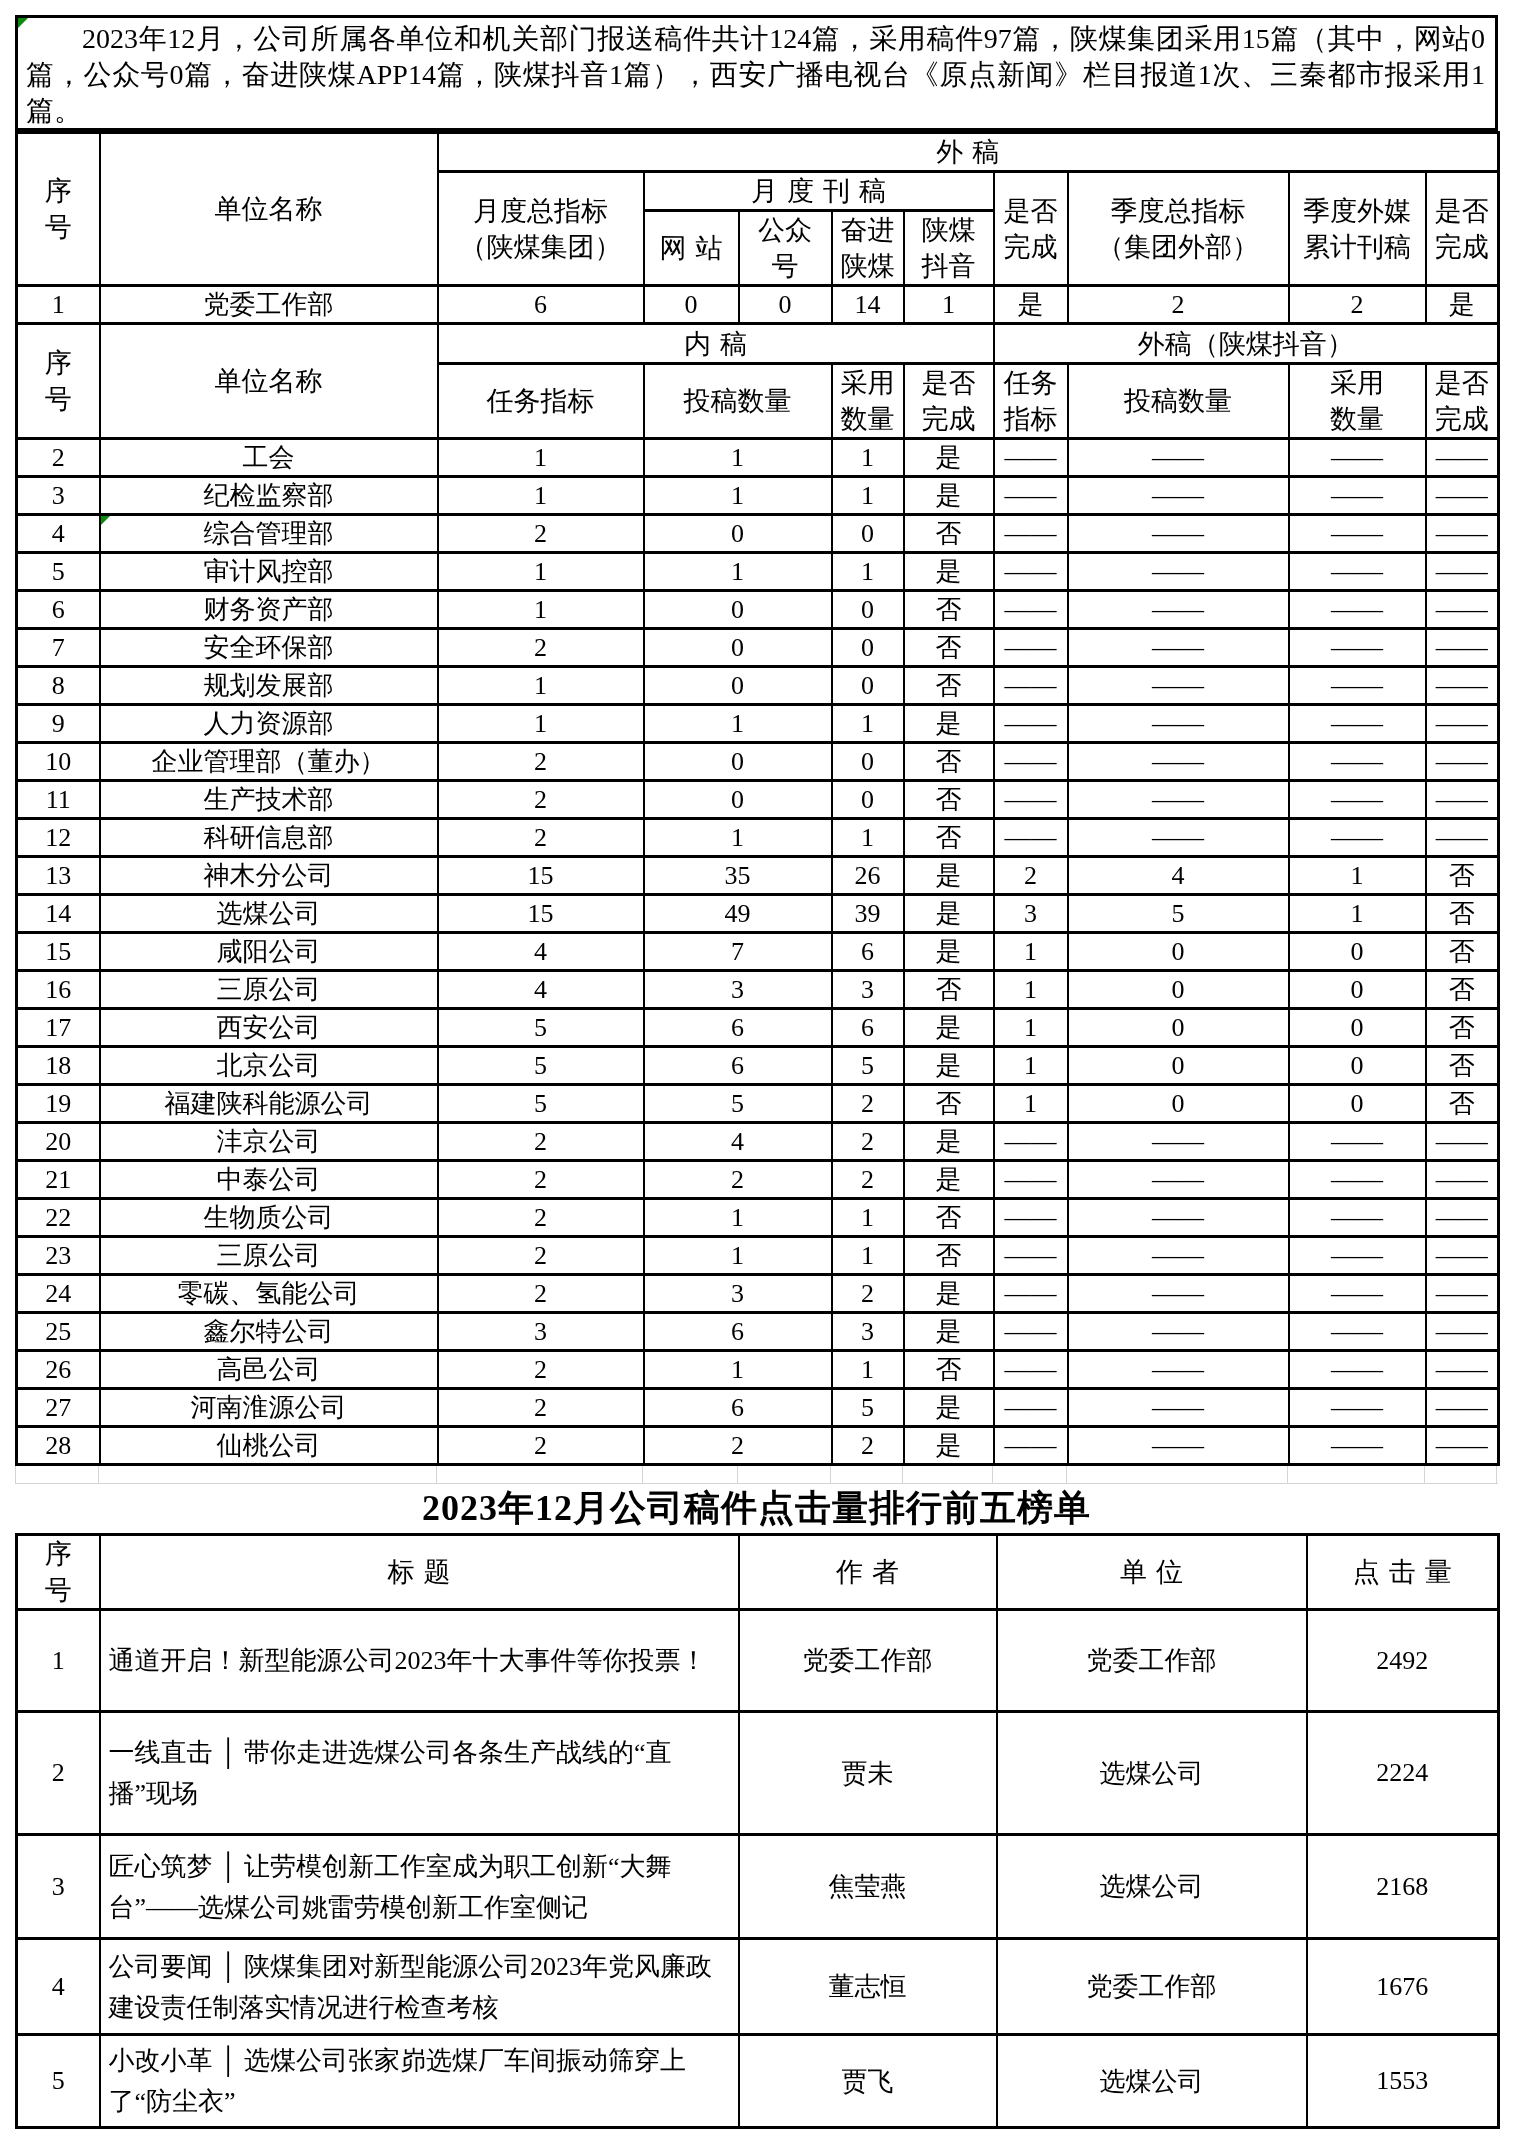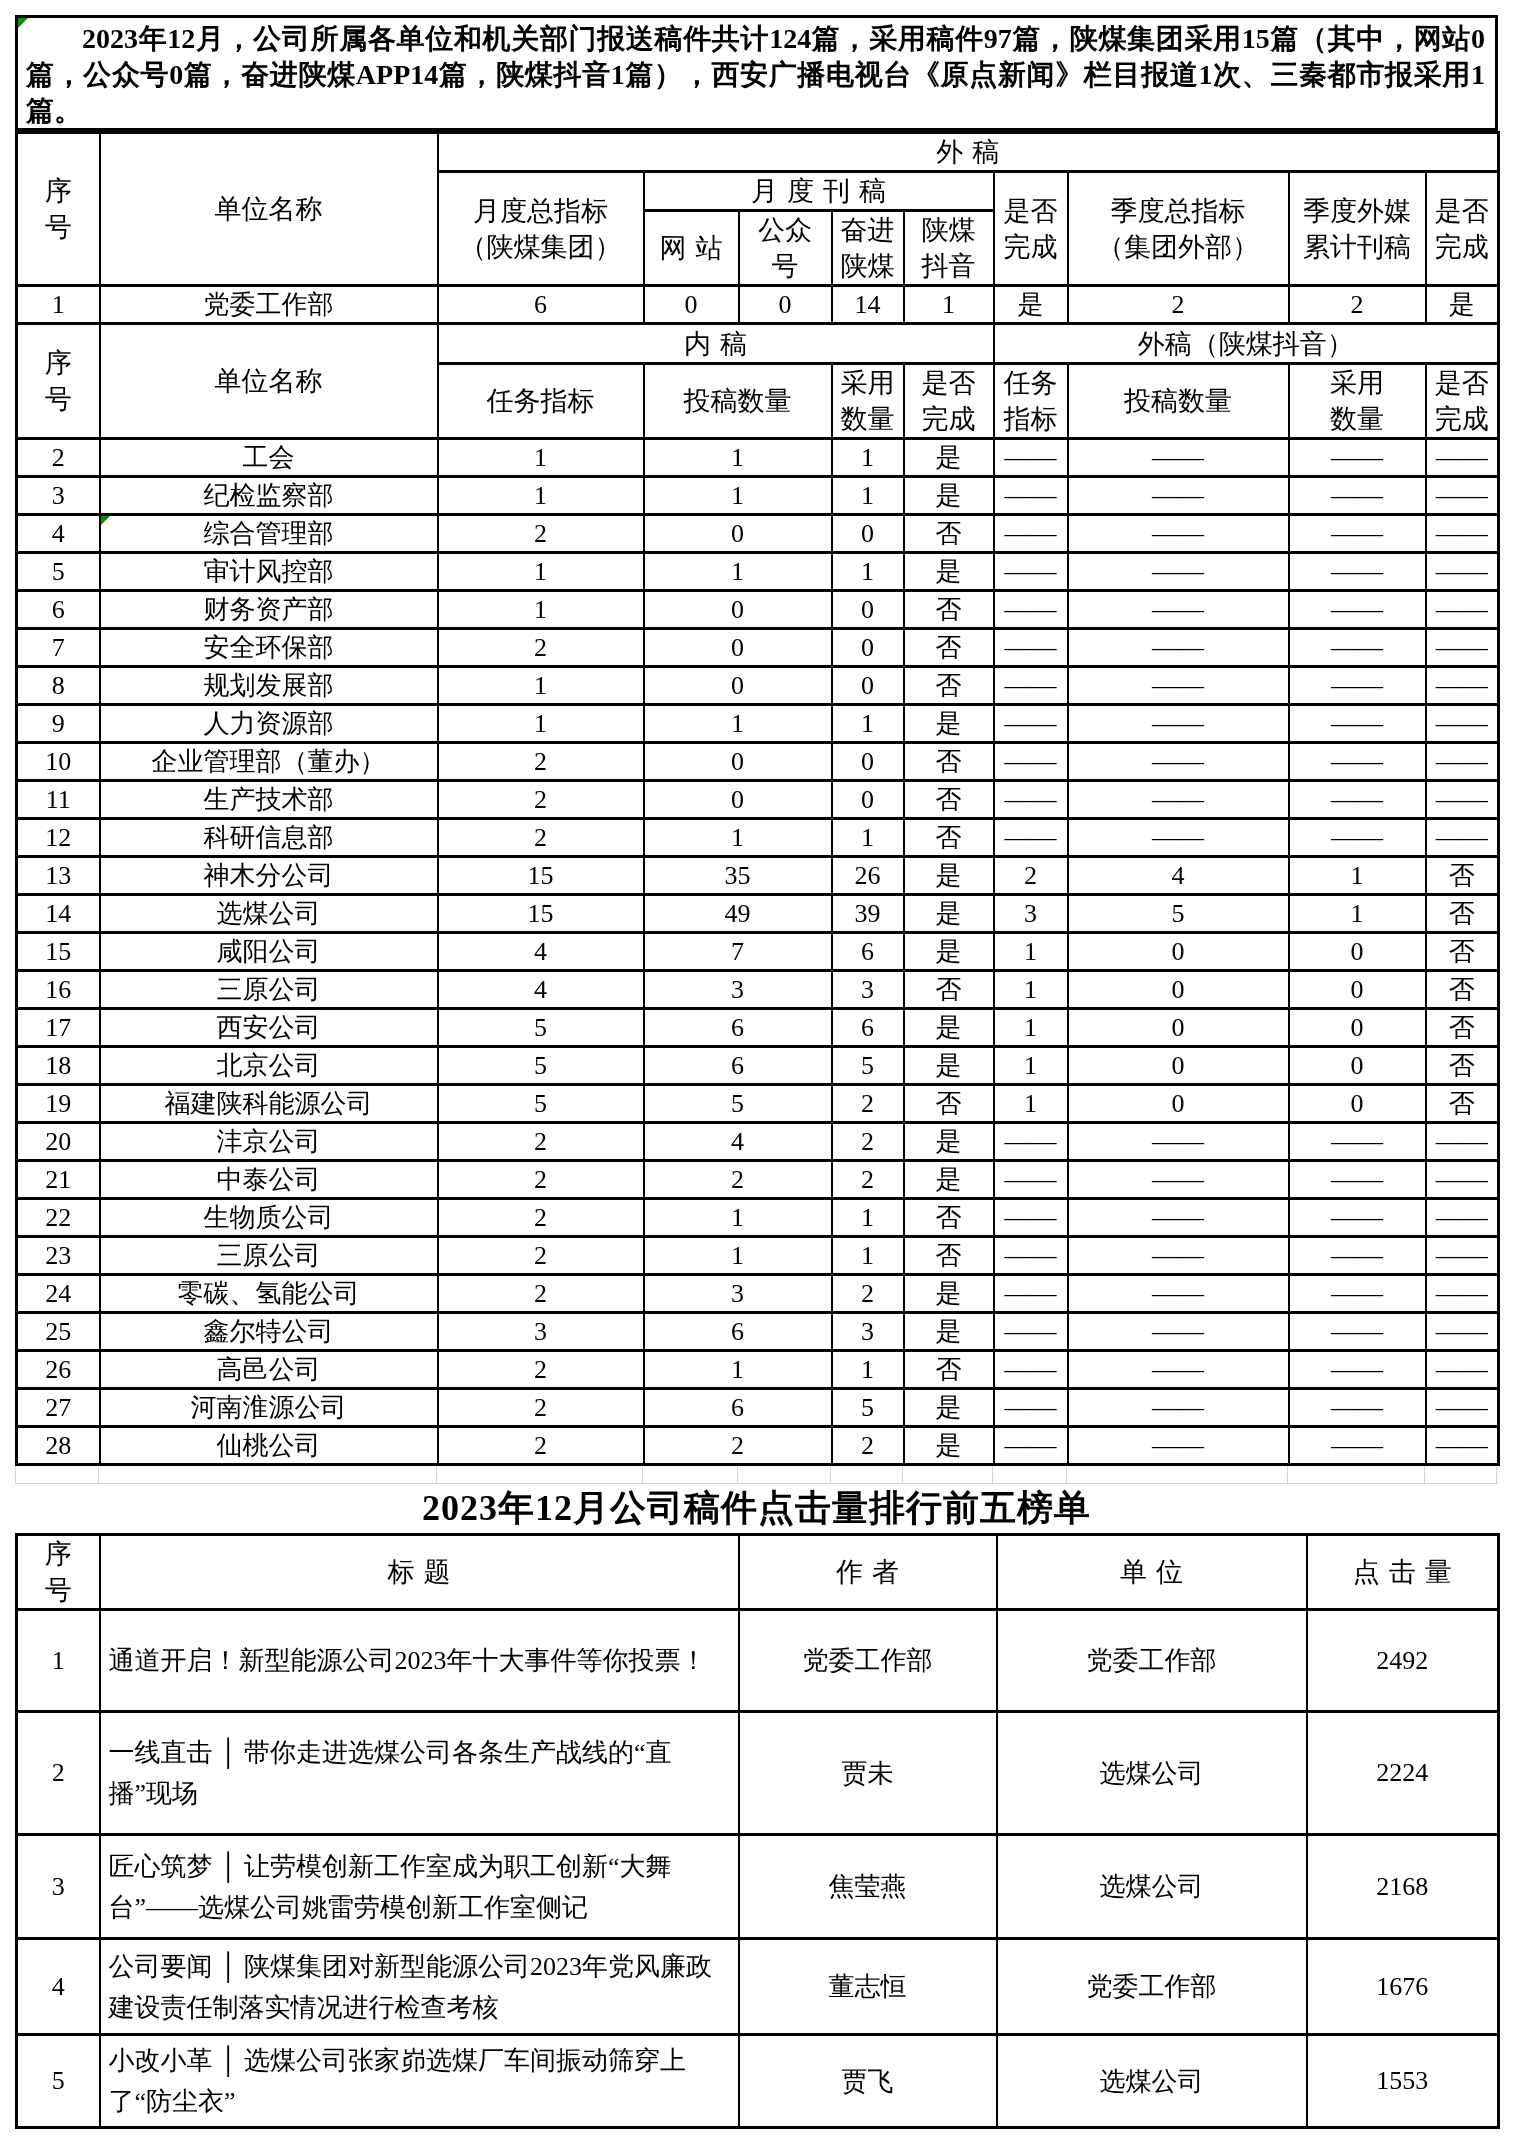--- a/index.html
+++ b/index.html
@@ -21,21 +21,20 @@
   }
 
   
   .notice {
     position: relative; height: 116px;
     border: 3px solid #000;
     padding: 3px 10px 0 8px;
     font-size: 28px; line-height: 36px;
     text-align: justify;
     overflow: hidden;
-    font-weight: bold;
   }
   .notice-text { text-indent: 2em; }
   .corner-flag {
     position: absolute; left: 0; top: 0; width: 0; height: 0;
     border-top: 10px solid #0c8a0c; border-right: 10px solid transparent;
   }
   .cell-flag {
     position: absolute; left: 0; top: 0; width: 0; height: 0;
     border-top: 9px solid #0c8a0c; border-right: 9px solid transparent;
   }

